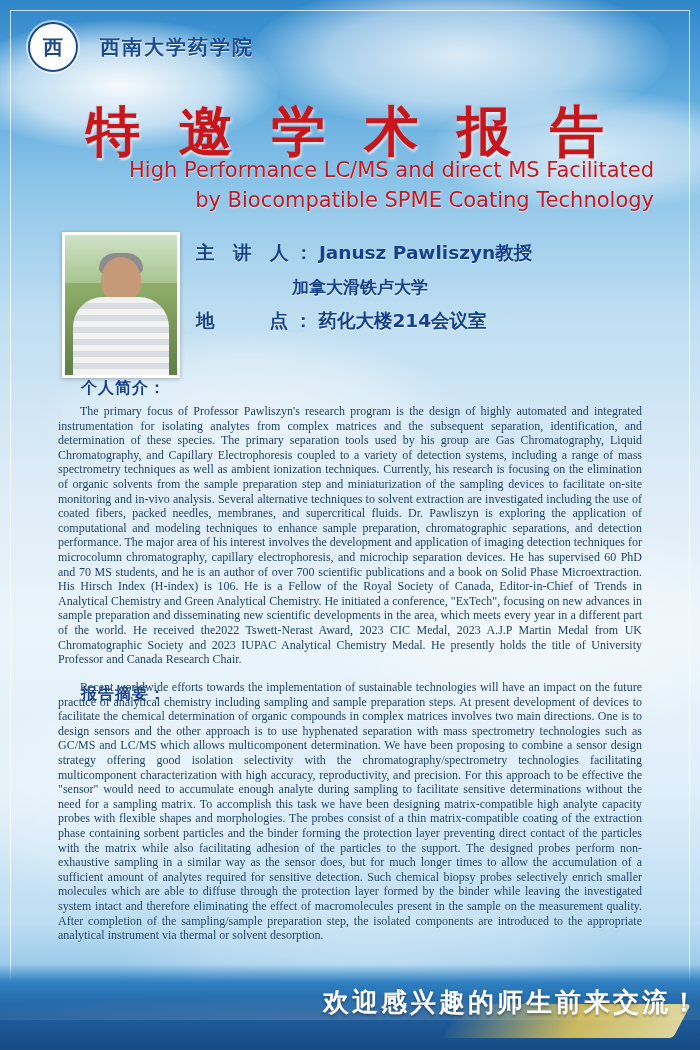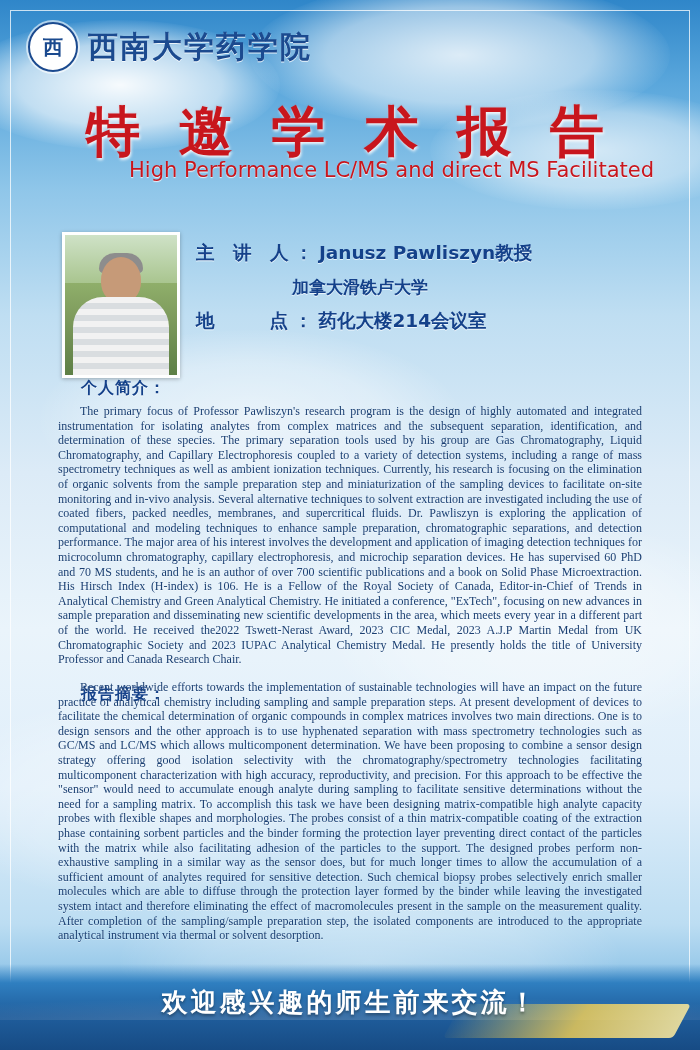--- a/index.html
+++ b/index.html
@@ -64,26 +64,27 @@
   }
   .logo-mark span {
     font-family: "Liberation Serif", serif;
     font-size: 20px;
     color: #1b4a8f;
     font-weight: bold;
     line-height: 1;
   }
   .logo-text {
     font-family: "Liberation Serif", serif;
-    font-size: 30px;
+    font-size: 20px;
     font-weight: bold;
     color: #1b4a8f;
     letter-spacing: 2px;
     text-shadow: 0 1px 0 rgba(255,255,255,0.8);
     white-space: nowrap;
+    margin-left: 12px;
   }
 
   
   .main-title {
     position: absolute;
     top: 96px;
     left: 0; right: 0;
     text-align: center;
     font-family: "DejaVu Sans", sans-serif;
     font-weight: bold;
@@ -191,21 +192,21 @@
     width: 230px; height: 34px;
     background: linear-gradient(100deg, rgba(255,214,80,0) 0%, rgba(255,214,80,.85) 55%, rgba(255,236,160,.95) 100%);
     transform: skewX(-28deg);
     border-radius: 4px;
     opacity: .9;
   }
   .footer-text {
     position: absolute;
     left: 0; right: 0;
     bottom: 30px;
-    text-align: center;
+    text-align: right;
     font-family: Liberation Mono, monospace;
     font-weight: bold;
     font-size: 26px;
     letter-spacing: 3px;
     color: #ffffff;
     text-shadow: 0 2px 3px rgba(0,0,0,0.35);
   }
 </style>
 </head>
 <body>
@@ -226,20 +227,21 @@
     <div class="logo-mark">
       <span>西</span>
     </div>
     <div class="logo-text">西南大学药学院</div>
   </div>
 
   <div class="main-title">特 邀 学 术 报 告</div>
 
   <div class="sub-title">
     <div>High Performance LC/MS and direct MS Facilitated</div>
+    <div>by Biocompatible SPME Coating Technology</div>
   </div>
 
   <div class="speaker-photo">
     <div class="ph-sky"></div>
     <div class="ph-hair"></div>
     <div class="ph-head"></div>
     <div class="ph-body"></div>
   </div>
 
   <div class="info-block">

